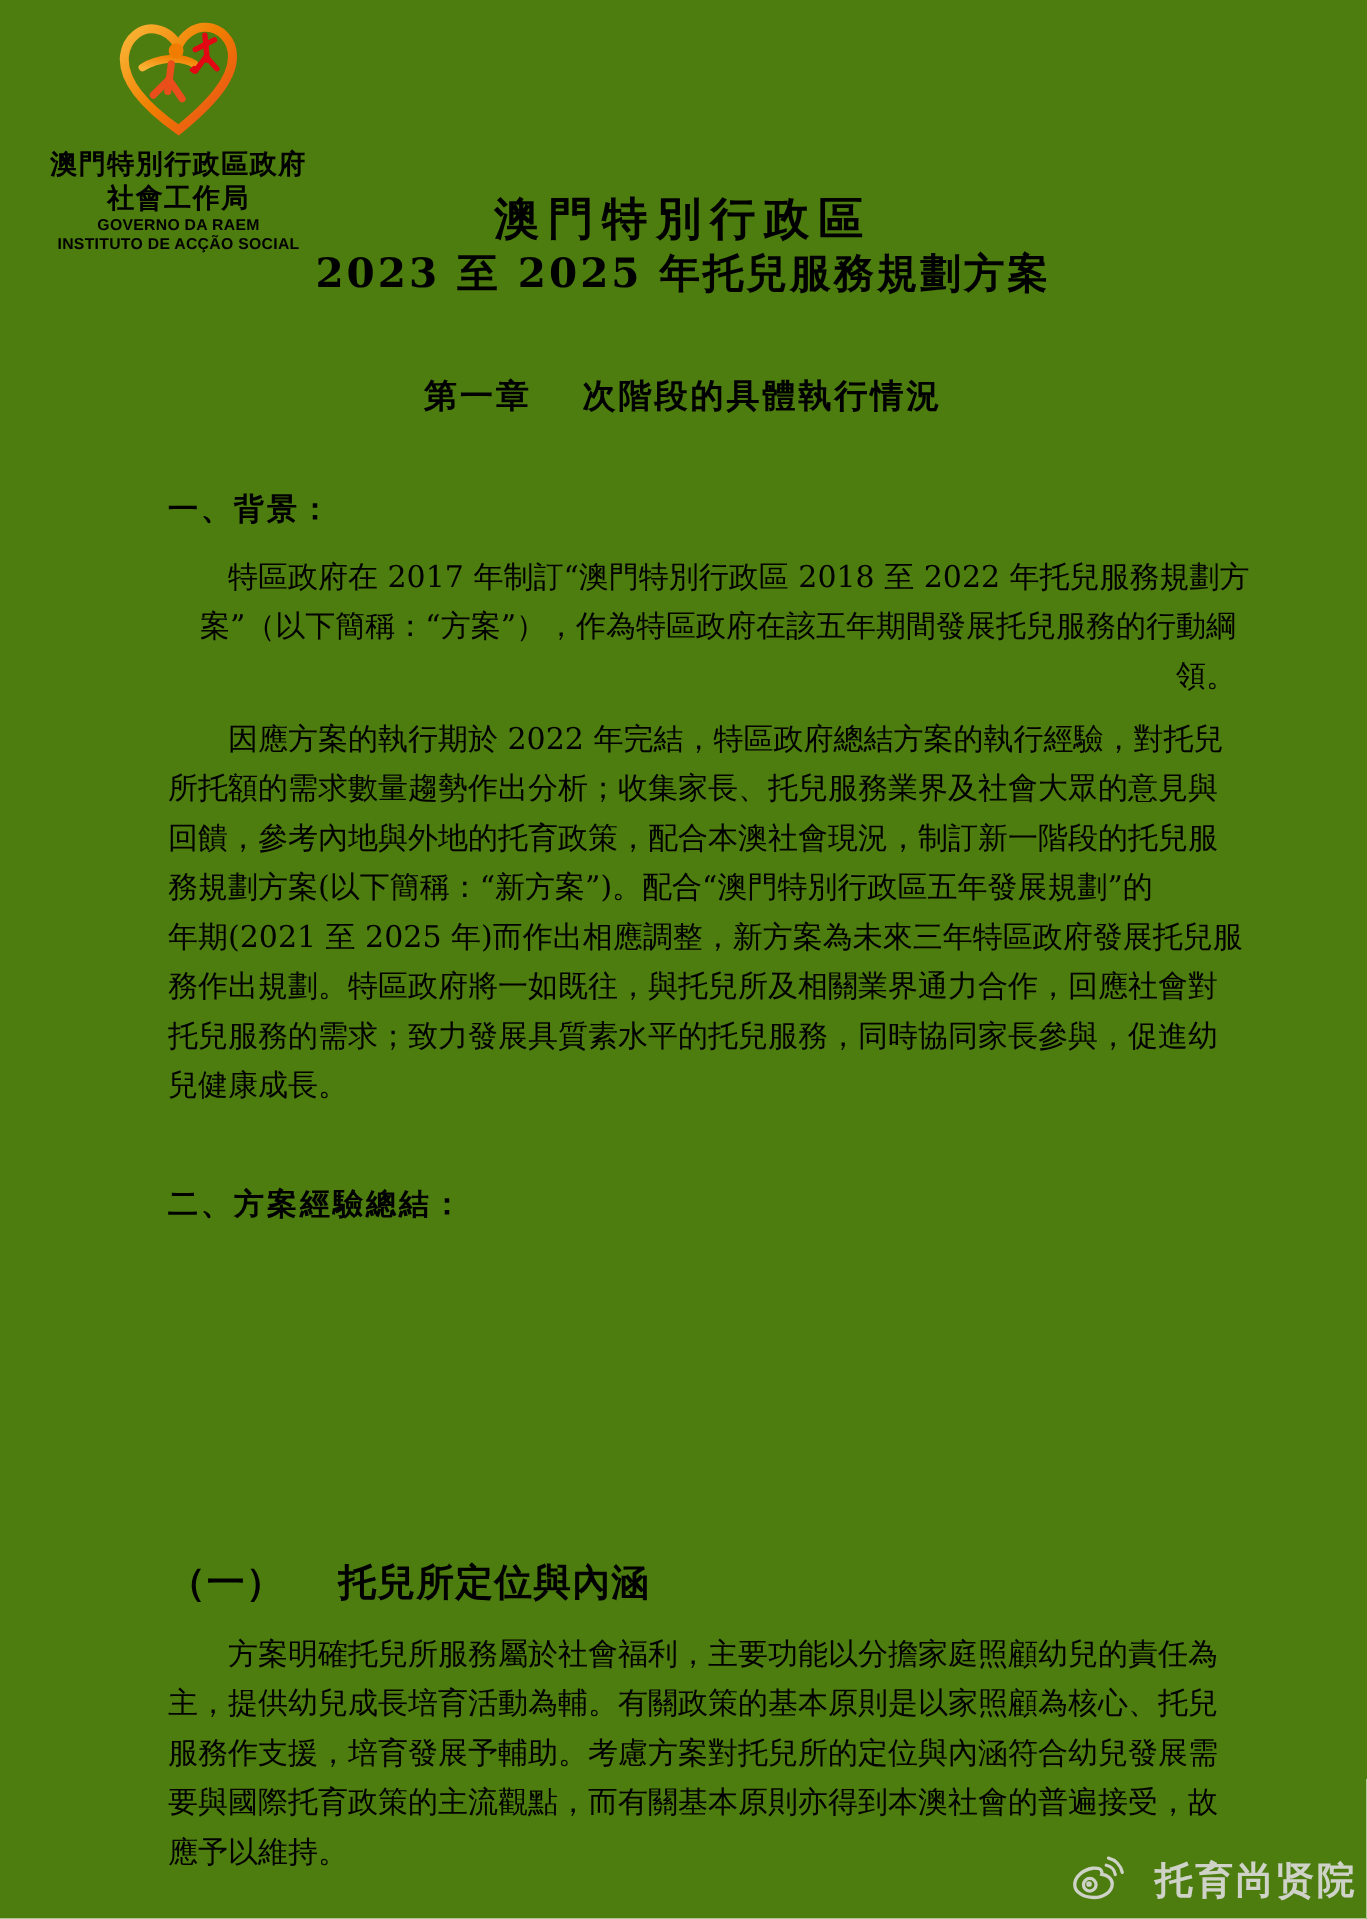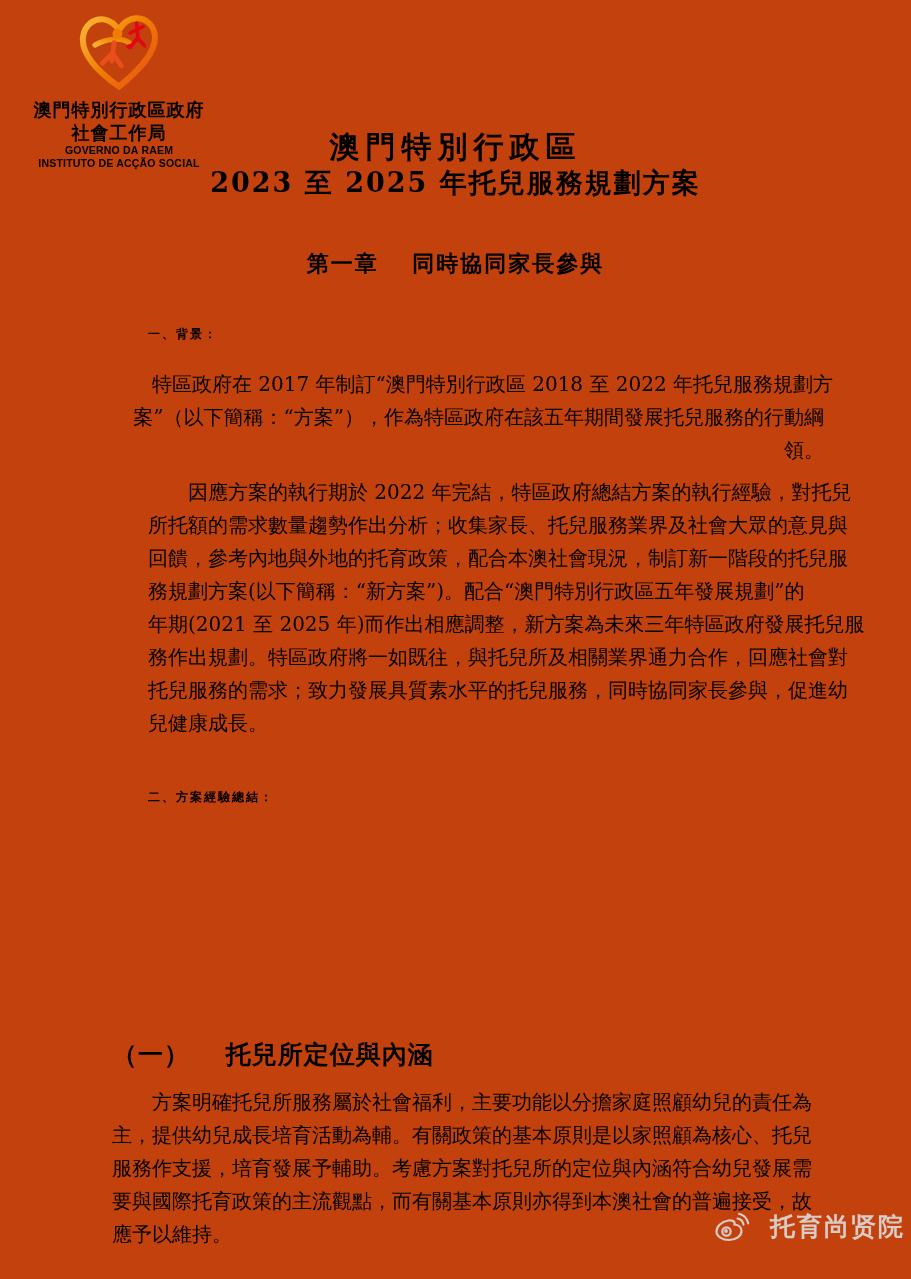--- a/index.html
+++ b/index.html
@@ -1,21 +1,21 @@
 <!DOCTYPE html>
 <html><head>
 <meta charset="utf-8">
 <style>
   * { margin: 0; padding: 0; box-sizing: border-box; }
   html, body { background: #ffffff; }
   .page {
     position: relative;
     width: 911px;
     height: 1279px;
-    background: #c2410c;
+    background: #4d7c0f;
     color: #000000;
     font-family: "DejaVu Serif", "Liberation Serif", serif;
     overflow: hidden;
     margin: 0 auto;
   }
 
   
   .logo-block {
     position: absolute;
     left: 28px;
@@ -61,25 +61,24 @@
     text-align: center;
     font-size: 22px;
     font-weight: bold;
     letter-spacing: 2px;
   }
 
   
   .sec-heading {
     position: absolute;
     left: 112px;
-    font-size: 12px;
+    font-size: 20px;
     font-weight: bold;
     letter-spacing: 2px;
     white-space: pre;
-    margin-left: 36px;
   }
   #sec1-heading { top: 326px; }
   #sec2-heading { top: 789px; }
   .sub-heading {
     position: absolute;
     left: 112px;
     top: 1038px;
     font-size: 25px;
     font-weight: bold;
     letter-spacing: 1px;
@@ -88,31 +87,31 @@
   .para {
     position: absolute;
     left: 112px;
     width: 712px;
     font-size: 20px;
     line-height: 33px;
     white-space: pre;
     text-indent: 2em;
   }
   #p1 { top: 368px; text-align: right; }
-  #p2 { top: 476px; margin-left: 36px; }
+  #p2 { top: 476px; }
   #p3 { top: 842px; }
   #p4 { top: 1086px; }
 
   
   .watermark {
     position: absolute;
     right: 6px;
-    top: 1210px;
+    top: 1237px;
     display: flex;
-    align-items: center;
+    align-items: flex-start;
     gap: 20px;
     color: #dcdcdc;
     opacity: 0.9;
   }
   .wm-icon { line-height: 0; }
   .wm-text {
     font-family: "DejaVu Sans", "Liberation Sans", sans-serif;
     font-weight: bold;
     font-size: 25px;
     letter-spacing: 2px;
@@ -159,21 +158,21 @@
     <div class="logo-zh">社會工作局</div>
     <div class="logo-pt">GOVERNO DA RAEM</div>
     <div class="logo-pt">INSTITUTO DE ACÇÃO SOCIAL</div>
   </div>
 
   <div class="doc-title">
     <div class="doc-title-line1">澳門特別行政區</div>
     <div class="doc-title-line2">2023 至 2025 年托兒服務規劃方案</div>
   </div>
 
-  <div class="chapter-heading">第一章　 同時協同家長參與</div>
+  <div class="chapter-heading">第一章　 次階段的具體執行情況</div>
 
   <div class="sec-heading" id="sec1-heading">一、背景：</div>
   <div class="para" id="p1">特區政府在 2017 年制訂“澳門特別行政區 2018 至 2022 年托兒服務規劃方
 案”（以下簡稱：“方案”），作為特區政府在該五年期間發展托兒服務的行動綱
 領。</div>
   <div class="para" id="p2">因應方案的執行期於 2022 年完結，特區政府總結方案的執行經驗，對托兒
 所托額的需求數量趨勢作出分析；收集家長、托兒服務業界及社會大眾的意見與
 回饋，參考內地與外地的托育政策，配合本澳社會現況，制訂新一階段的托兒服
 務規劃方案(以下簡稱：“新方案”)。配合“澳門特別行政區五年發展規劃”的
 年期(2021 至 2025 年)而作出相應調整，新方案為未來三年特區政府發展托兒服

